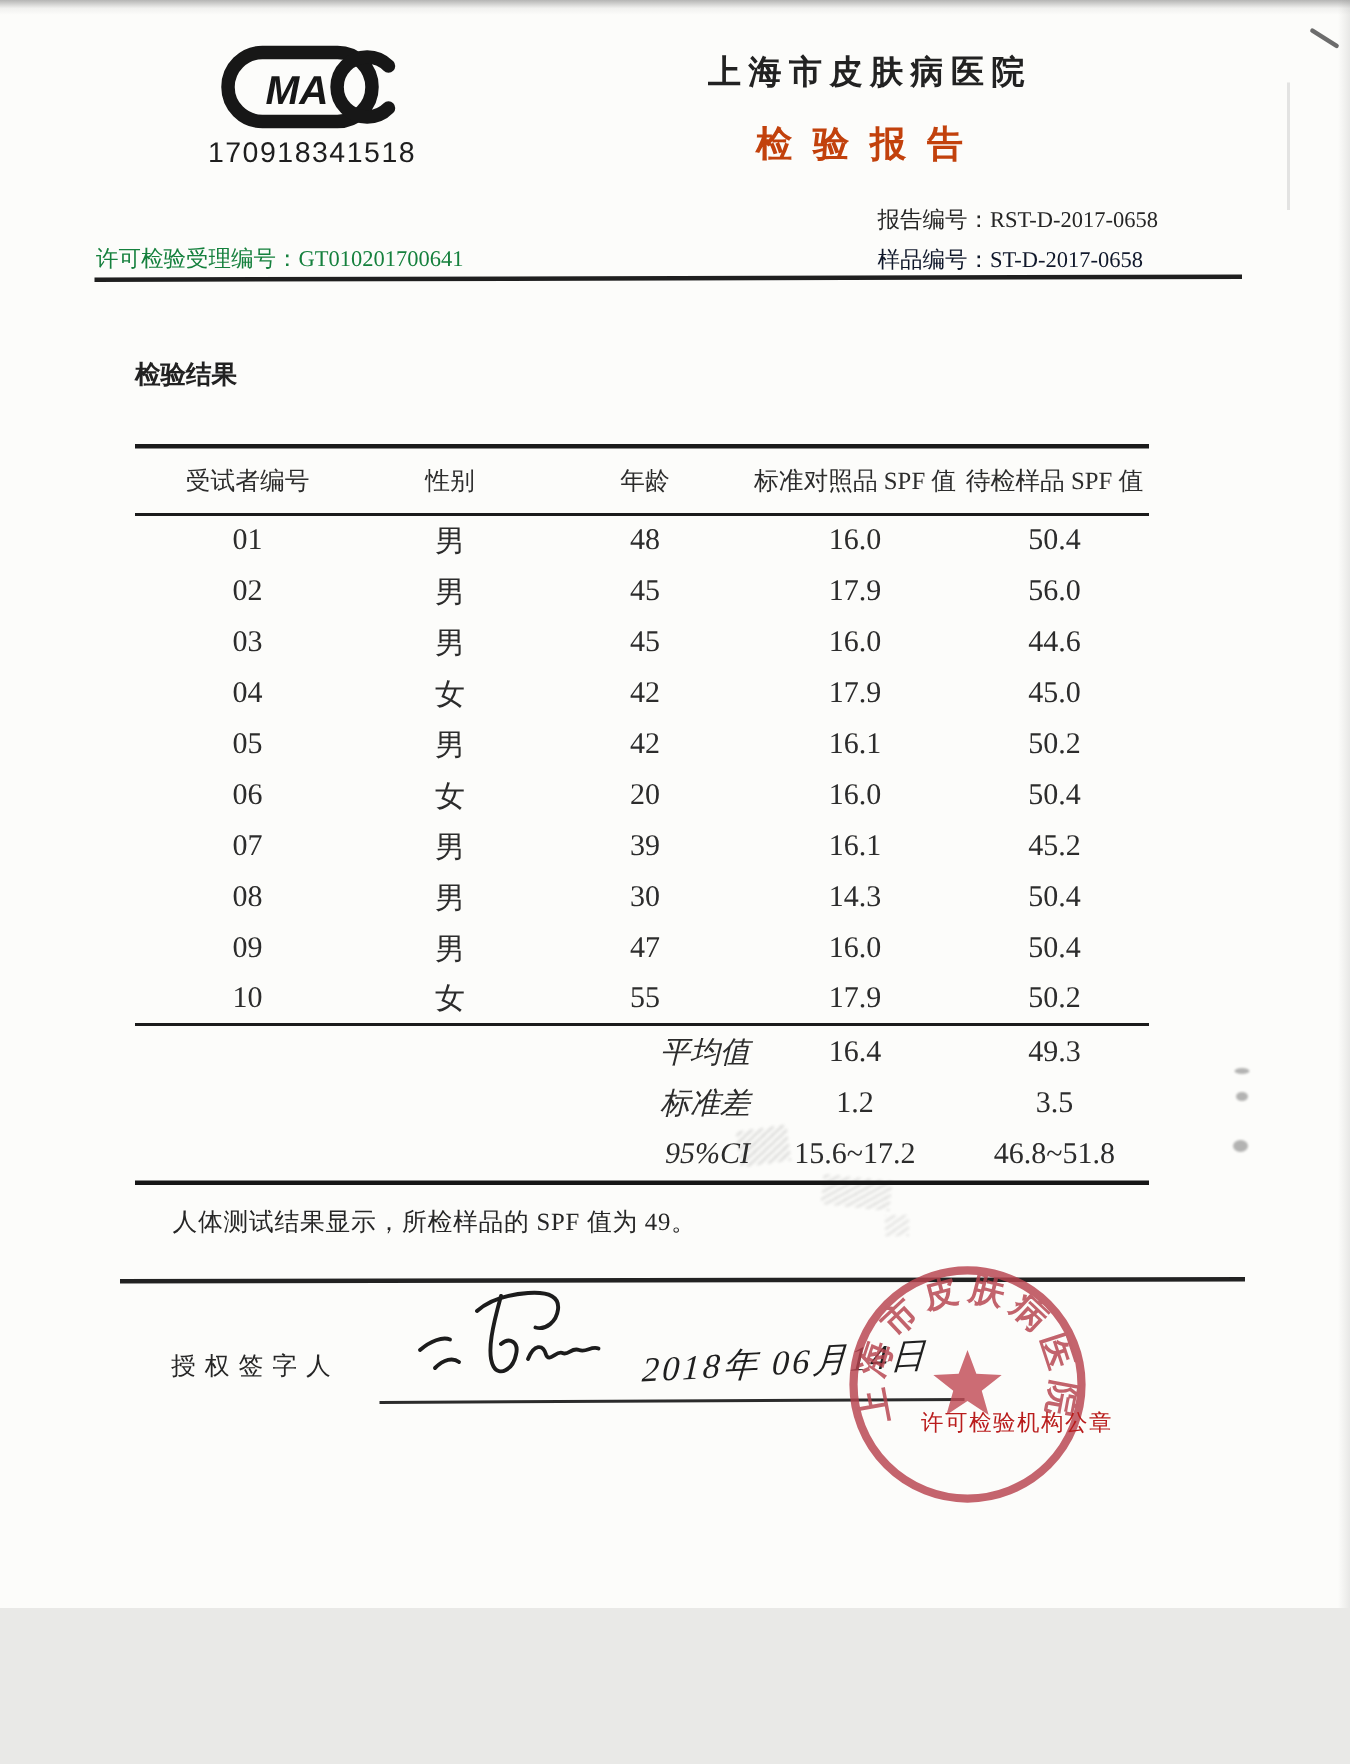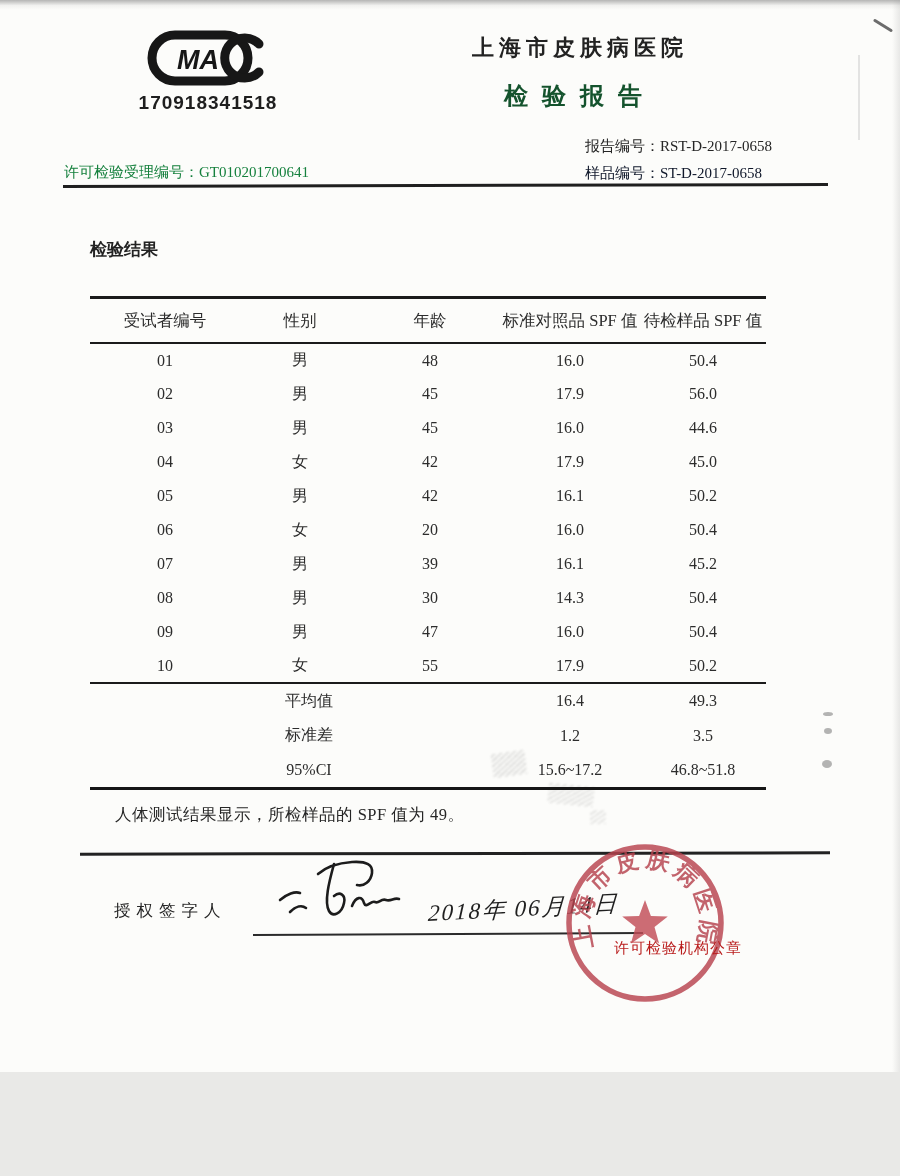--- a/index.html
+++ b/index.html
@@ -29,43 +29,43 @@
   .smudge { position: absolute; opacity: .38; filter: blur(1px);
     background: repeating-linear-gradient(-35deg, rgba(70,70,70,.55) 0 1.5px, transparent 1.5px 4px); }
   .sm1 { left: 492px; top: 752px; width: 34px; height: 24px; transform: rotate(-8deg); }
   .sm2 { left: 548px; top: 785px; width: 46px; height: 20px; transform: rotate(6deg); opacity:.32; }
   .sm3 { left: 590px; top: 810px; width: 16px; height: 14px; opacity:.28; }
 
   
   .cma-logo { position: absolute; left: 147px; top: 30px; }
   .cma-number { position: absolute; left: 138px; top: 92px; width: 140px; text-align: center;
     font-family: "Liberation Sans", "DejaVu Sans", sans-serif;
-    font-size: 19px; font-weight: bold; letter-spacing: 1px; color: #1e1e1e; }
+    font-size: 19px; font-weight: normal; letter-spacing: 1px; color: #1e1e1e; }
   .hospital-name { position: absolute; left: 400px; top: 33px; width: 360px; text-align: center;
     font-size: 22px; font-weight: bold; letter-spacing: 5px; color: #222; }
   .report-title { position: absolute; left: 400px; top: 80px; width: 360px; text-align: center;
-    font-size: 24px; font-weight: bold; letter-spacing: 14px; color: #14532d; }
+    font-size: 24px; font-weight: bold; letter-spacing: 14px; color: #c2410c; }
   .report-no  { position: absolute; left: 585px; top: 137px; font-size: 15px; color: #252525; }
   .license-no { position: absolute; left: 64px;  top: 163px; font-size: 15px; color: #15803d; }
   .sample-no  { position: absolute; left: 585px; top: 164px; font-size: 15px; color: #0f172a; }
   .rule-top { position: absolute; left: 63px; top: 184px; width: 765px; height: 3px;
     background: #1f1f1f; transform: rotate(-0.15deg); }
 
   
   .section-title { position: absolute; left: 90px; top: 238px; font-size: 17px; font-weight: bold; color: #222; }
   .table-title { position: absolute; left: 90px; top: 270px; width: 676px; text-align: center;
     font-size: 16.5px; color: #262626; letter-spacing: 1px; }
   .spf-table { position: absolute; left: 90px; top: 296px; width: 676px;
     border-collapse: collapse; color: #2c2c2c; }
   .spf-table th { font-weight: normal; font-size: 16.5px; padding: 11px 0 10px;
     border-top: 3px solid #1b1b1b; border-bottom: 2.5px solid #1b1b1b; text-align: center; }
-  .spf-table td { height: 34px; text-align: center; font-size: 16px; vertical-align: middle; margin-top: 37px; }
+  .spf-table td { height: 34px; text-align: center; font-size: 20px; vertical-align: middle; margin-top: 37px; }
   .spf-table tbody.sums { border-top: 2px solid #1b1b1b; border-bottom: 3px solid #161616; }
   .spf-table tbody.sums td { height: 35px; }
-  .spf-table td.sum-label { text-align: center; padding-left: 28px; }
+  .spf-table td.sum-label { text-align: right; padding-left: 28px; font-style: italic; }
 
   .conclusion { position: absolute; left: 115px; top: 804px; font-size: 16.5px;
     letter-spacing: .5px; color: #262626; }
   .rule-mid { position: absolute; left: 80px; top: 852px; width: 750px; height: 3px;
     background: #222; transform: rotate(-0.1deg); }
 
   
   .sign-label { position: absolute; left: 114px; top: 900px; font-size: 16.5px;
     letter-spacing: 6px; color: #262626; }
   .signature-svg { position: absolute; left: 272px; top: 852px; }

